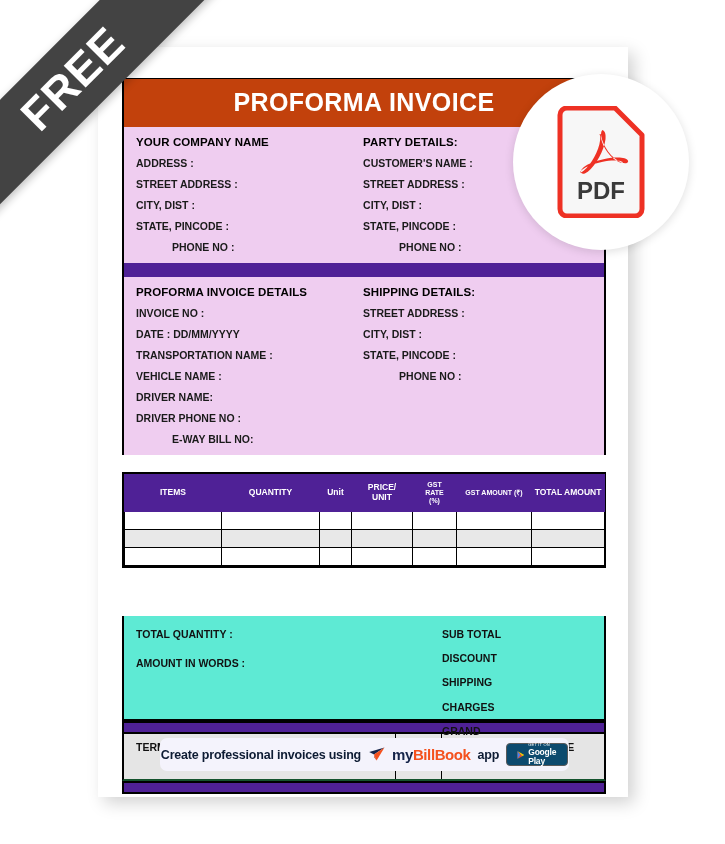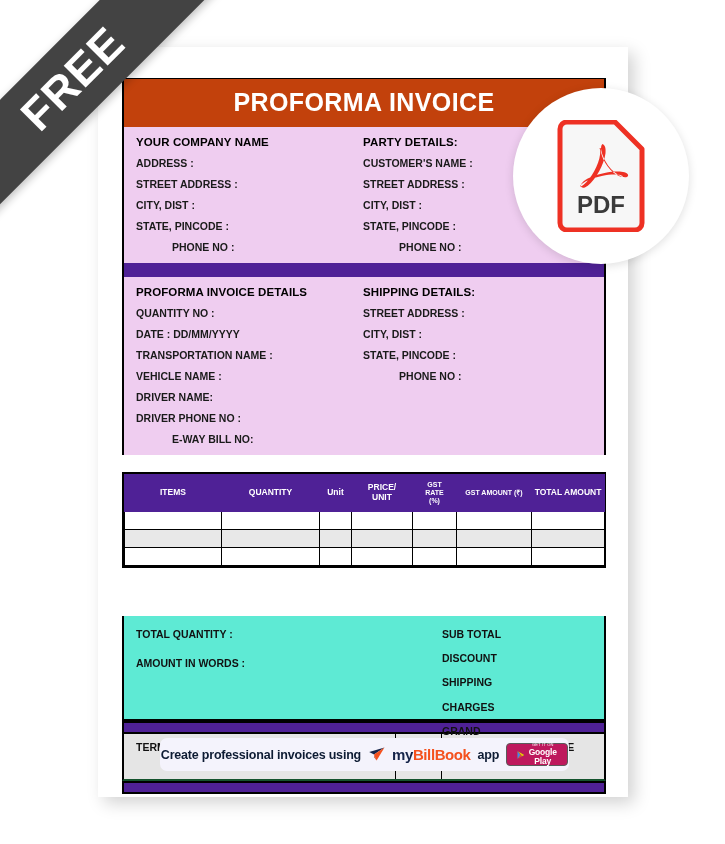--- a/index.html
+++ b/index.html
@@ -216,31 +216,30 @@
     font-size: 15px;
     font-weight: bold;
     letter-spacing: -0.4px;
     display: inline;
   }
   .brand-my   { color: #16254a; }
   .brand-bill { color: #F4511E; }
   .plane-icon { display: block; }
 
   .gplay {
-    background: #be185d;
+    background: #0c4a6e;
     border: 1px solid #5a5a5a;
     border-radius: 4px;
     width: 62px;
     height: 23px;
     display: flex;
     align-items: center;
     gap: 3px;
     padding: 0 10px;
     box-sizing: border-box;
-    text-align: center;
   }
   .gplay-txt { line-height: 1.05; }
   .gplay-get {
     color: #fff;
     font-size: 4px;
     letter-spacing: 0.2px;
     display: block;
   }
   .gplay-name {
     color: #fff;
@@ -269,21 +268,21 @@
     color: #ffffff;
     font-size: 45px;
     font-weight: bold;
     letter-spacing: 1px;
   }
 
   
   #pdf-badge {
     position: absolute;
     left: 513px;
-    top: 88px;
+    top: 74px;
     width: 176px;
     height: 176px;
     border-radius: 50%;
     background: #ffffff;
     box-shadow: 0 2px 10px rgba(0,0,0,0.13);
     display: flex;
     align-items: center;
     justify-content: center;
   }
 </style>
@@ -313,21 +312,21 @@
         <div class="blk-line">STATE, PINCODE :</div>
         <div class="blk-line">PHONE NO :</div>
       </div>
     </div>
 
     <div class="purple-divider"></div>
 
     <div class="pink-block">
       <div class="pink-col left">
         <div class="blk-head">PROFORMA INVOICE DETAILS</div>
-        <div class="blk-line">QUANTITY NO :</div>
+        <div class="blk-line">INVOICE NO :</div>
         <div class="blk-line">DATE : DD/MM/YYYY</div>
         <div class="blk-line">TRANSPORTATION NAME :</div>
         <div class="blk-line">VEHICLE NAME :</div>
         <div class="blk-line">DRIVER NAME:</div>
         <div class="blk-line">DRIVER PHONE NO :</div>
         <div class="blk-line">E-WAY BILL NO:</div>
       </div>
       <div class="pink-col right">
         <div class="blk-head">SHIPPING DETAILS:</div>
         <div class="blk-line">STREET ADDRESS :</div>

